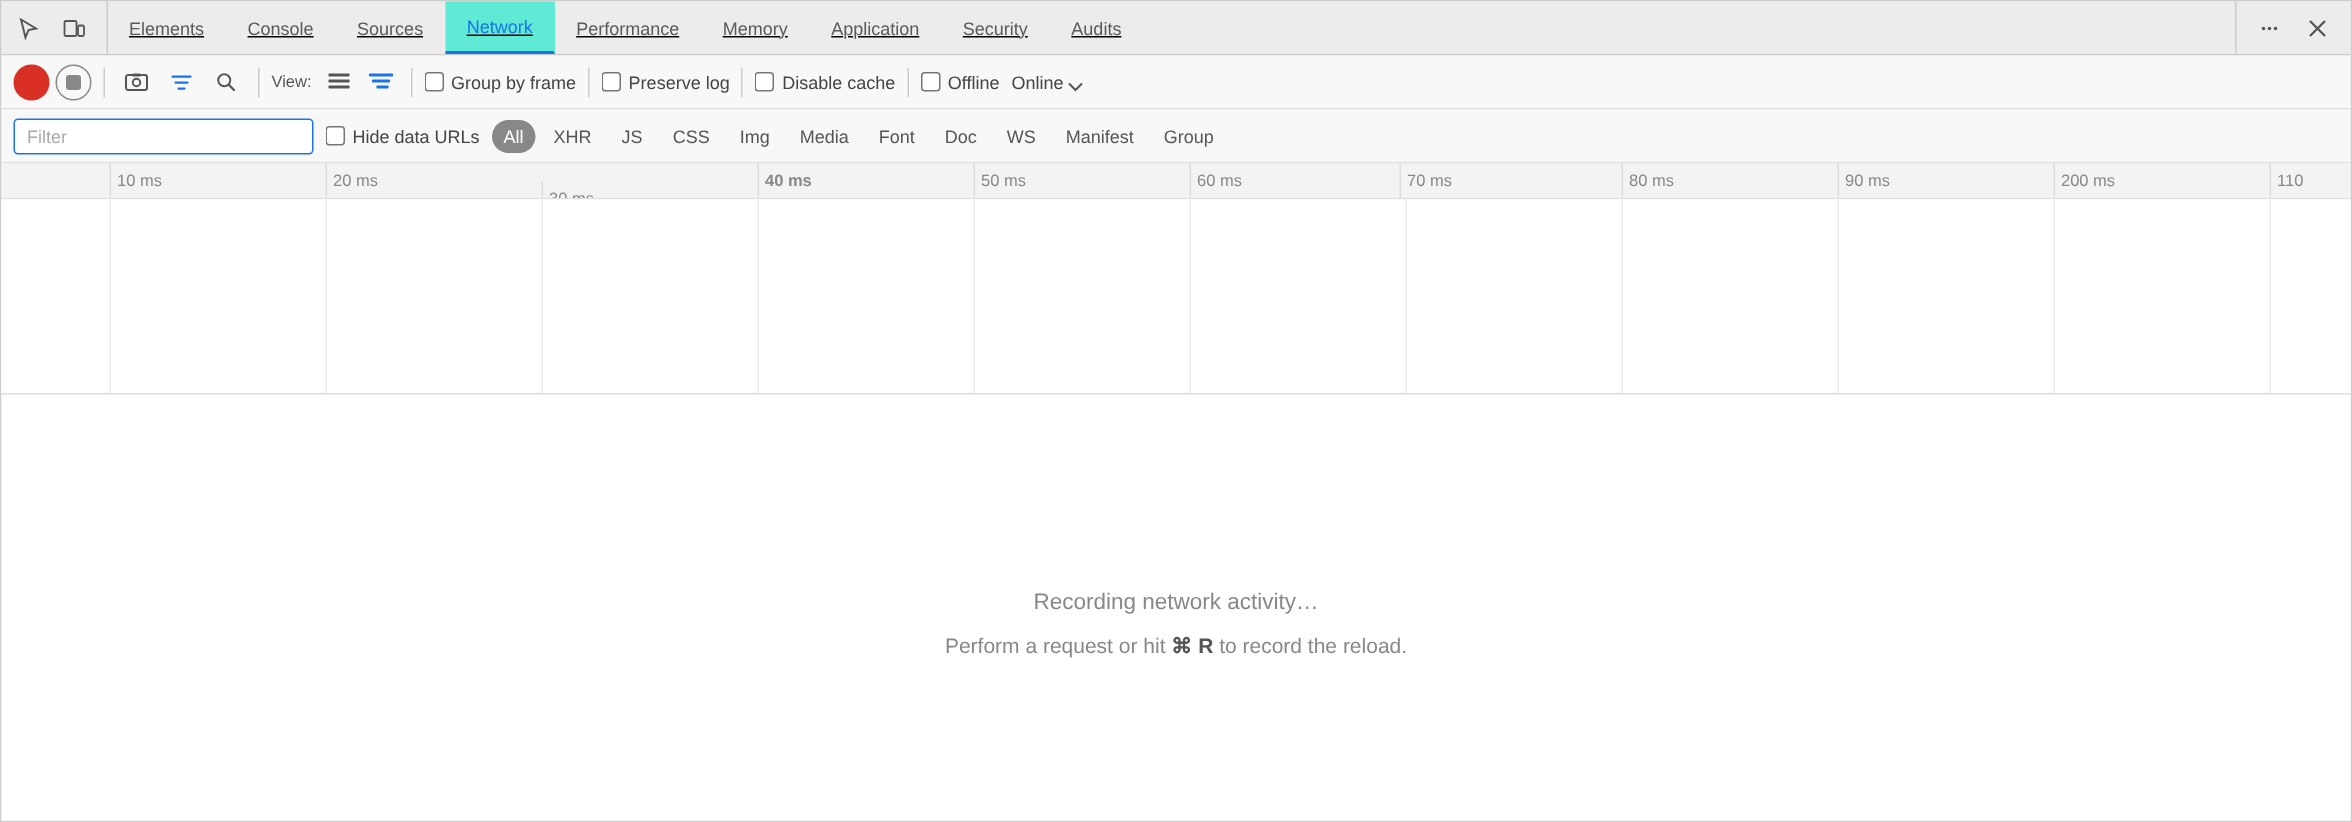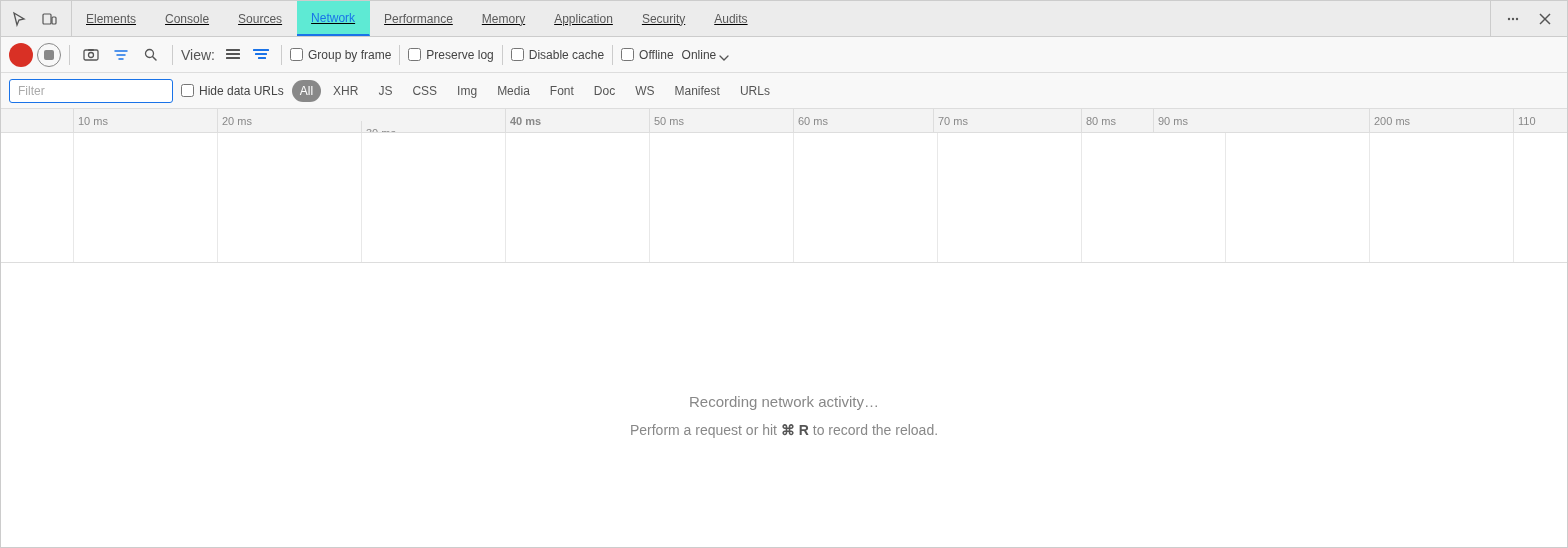--- a/index.html
+++ b/index.html
@@ -142,21 +142,21 @@
       font-size: 14px;
       color: #555;
     }
 
     .toolbar-icon.active {
       color: #1a73e8;
     }
 
     .view-label {
       color: #555;
-      font-size: 14px;
+      font-size: 11px;
       margin-right: 2px;
     }
 
     .view-btn {
       width: 24px;
       height: 24px;
       display: flex;
       align-items: center;
       justify-content: center;
       cursor: pointer;
@@ -195,21 +195,21 @@
       display: flex;
       align-items: center;
       background: #f8f8f8;
       border-bottom: 1px solid #ddd;
       height: 36px;
       padding: 0 8px;
       gap: 8px;
     }
 
     .filter-input {
-      width: 164px;
+      width: 200px;
       height: 24px;
       border: 1.5px solid #1a73e8;
       border-radius: 3px;
       padding: 0 8px;
       font-size: 12px;
       outline: none;
       background: #fff;
       color: #333;
     }
 
@@ -501,34 +501,34 @@
       <button class="filter-pill active">All</button>
       <button class="filter-pill">XHR</button>
       <button class="filter-pill">JS</button>
       <button class="filter-pill">CSS</button>
       <button class="filter-pill">Img</button>
       <button class="filter-pill">Media</button>
       <button class="filter-pill">Font</button>
       <button class="filter-pill">Doc</button>
       <button class="filter-pill">WS</button>
       <button class="filter-pill">Manifest</button>
-      <button class="filter-pill">URLs</button>
+      <button class="filter-pill">Group</button>
     </div>
   </div>
 
   <div class="timeline-header" id="timeline-header">
   <div class="timeline-tick" style="left: 72px;">10 ms</div>
       <div class="timeline-tick" style="left: 216px;">20 ms</div>
       <div class="timeline-tick" style="left: 360px; margin-top: 12px;">30 ms</div>
       <div class="timeline-tick" style="left: 504px; font-weight: bold;">40 ms</div>
       <div class="timeline-tick" style="left: 648px;">50 ms</div>
       <div class="timeline-tick" style="left: 792px;">60 ms</div>
       <div class="timeline-tick" style="left: 932px;">70 ms</div>
       <div class="timeline-tick" style="left: 1080px;">80 ms</div>
-      <div class="timeline-tick" style="left: 1152px;">90 ms</div>
+      <div class="timeline-tick" style="left: 1224px;">90 ms</div>
       <div class="timeline-tick" style="left: 1368px;">200 ms</div>
       <div class="timeline-tick" style="left: 1512px;">110</div>
     </div>
 
   <div class="main-content">
     <div class="timeline-grid" id="timeline-grid">
     <div class="grid-line" style="left: 72px;"></div>
         <div class="grid-line" style="left: 216px;"></div>
         <div class="grid-line" style="left: 360px;"></div>
         <div class="grid-line" style="left: 504px;"></div>

